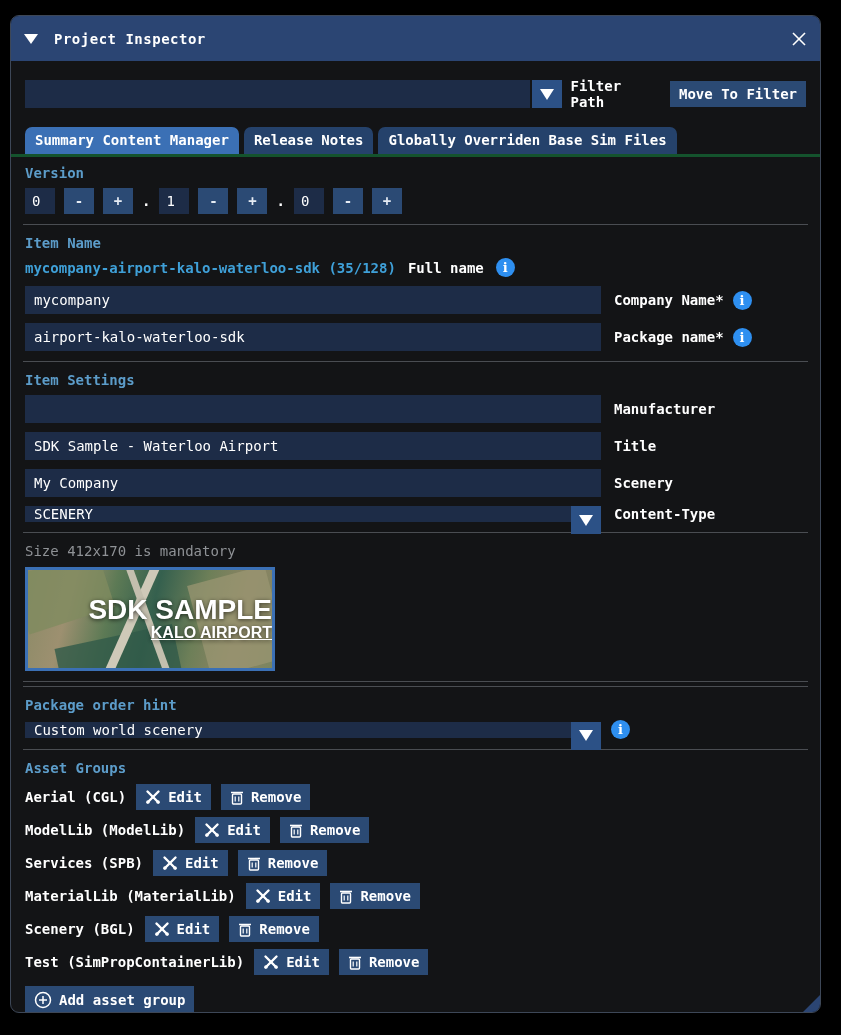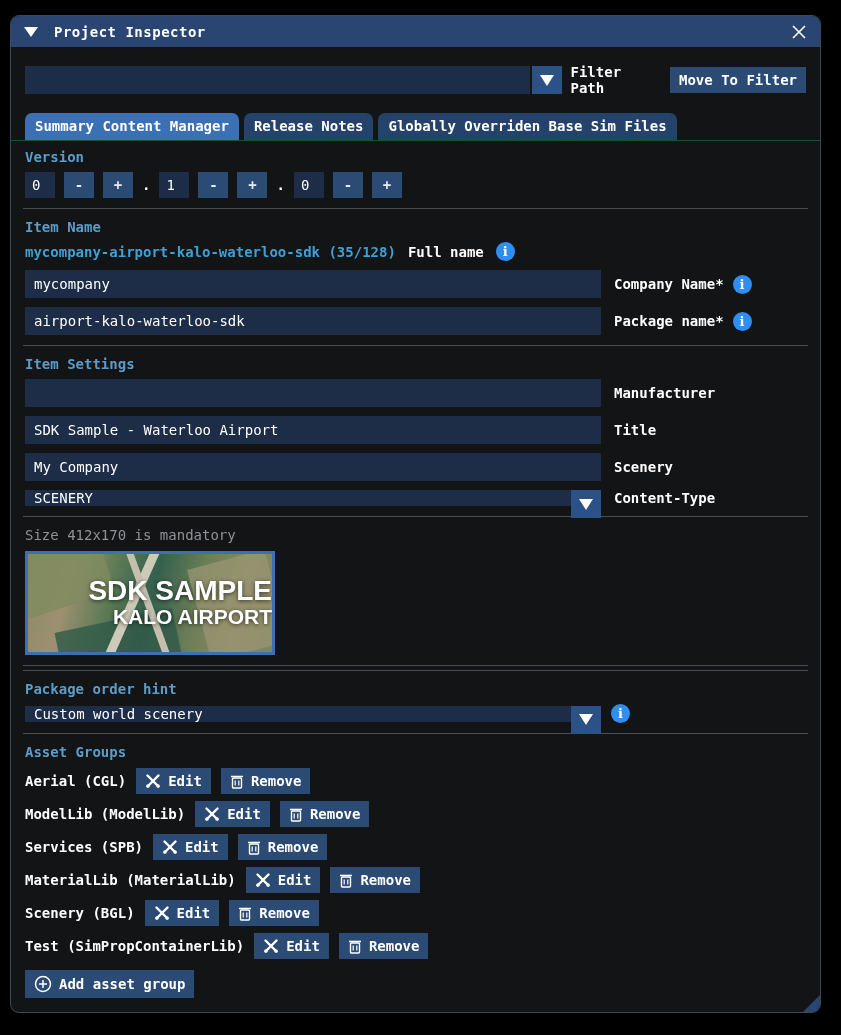--- a/index.html
+++ b/index.html
@@ -1,40 +1,40 @@
 <!DOCTYPE html>
 <html><head>
 <meta charset="utf-8">
 <style>
   * { box-sizing: border-box; margin: 0; padding: 0; }
   html,body { width: 841px; height: 1035px; background:#000; overflow:hidden;
     font-family:"DejaVu Sans Mono","Liberation Mono",monospace; }
   .window { position:absolute; left:10px; top:15px; width:811px; height:998px;
     background:#131416; border:1px solid #3d4757; border-radius:9px; overflow:hidden; }
-  .titlebar { height:31px; background:#2b4573; display:flex; align-items:center;
+  .titlebar { height:45px; background:#2b4573; display:flex; align-items:center;
     padding:4px 13px; color:#fff; }
   .tri-down { width:0; height:0; border-left:7px solid transparent; border-right:7px solid transparent;
     border-top:10px solid #fff; }
   .title-text { margin-left:16px; font-size:14px; font-weight:bold; letter-spacing:.5px; }
   .close-x { margin-left:auto; width:16px; height:16px; cursor:pointer; }
   .content { padding: 11px 14px 0 14px; }
 
   .filter-row { display:flex; align-items:center; height:44px; margin-bottom:11px; }
   .filter-input { width:512px; height:28px; background:#1d2c47; border:none; color:#fff;
     font-family:inherit; font-size:14px; padding:0 8px; }
   .dd-arrow-btn { width:30px; height:28px; background:#2c5186; display:flex; align-items:center;
     justify-content:center; cursor:pointer; flex:none; margin-left:2px; }
   .dd-arrow-btn .tri { width:0;height:0;border-left:7px solid transparent;border-right:7px solid transparent;
     border-top:11px solid #fff; }
   .filter-label { color:#fff; font-size:14px; font-weight:bold; margin:0 8px; }
   .btn { background:#2b4a74; color:#fff; border:none; font-family:inherit; font-size:14px;
     font-weight:bold; padding:5px 9px; display:inline-flex; align-items:center; gap:7px;
     cursor:pointer; white-space:nowrap; }
 
-  .tabs { display:flex; gap:5px; margin:0 -14px; padding:0 14px; border-bottom:1px solid #14532d; }
+  .tabs { display:flex; gap:5px; margin:0 -14px; padding:0 14px; border-bottom:3px solid #14532d; }
   .tab { background:#25426b; color:#fff; font-size:14px; font-weight:bold; padding:5px 10px 6px;
     border-radius:7px 7px 0 0; cursor:pointer; white-space:nowrap; }
   .tab.active { background:#3b70b5; }
 
   .section-label { color:#5c9cc9; font-size:14px; font-weight:bold; margin:8px 0 7px; }
   .sep { border:none; border-top:1px solid #4a4d52; margin:10px -2px; }
   .sep-double { height:6px; border-top:1px solid #4a4d52; border-bottom:1px solid #4a4d52; margin:10px -2px; }
 
   .stepper-row { display:flex; align-items:center; gap:9px; margin-bottom:2px; }
   .step-val { width:30px; height:26px; background:#1d2c47; color:#fff; font-size:14px;
@@ -71,21 +71,21 @@
     background:#315a49; transform:rotate(-12deg); opacity:.8; }
   .thumb .runway1 { position:absolute; left:96px; top:-12px; width:9px; height:140px;
     background:#cfc9b8; transform:rotate(24deg); }
   .thumb .runway2 { position:absolute; left:120px; top:-16px; width:7px; height:150px;
     background:#c4bfae; transform:rotate(-20deg); }
   .thumb .overlay { position:absolute; inset:0; display:flex; flex-direction:column;
     align-items:flex-end; justify-content:center; z-index:2; }
   .thumb .t1 { font-family:"Liberation Sans",sans-serif; font-weight:bold; color:#fff;
     font-size:28px; letter-spacing:0; line-height:1; text-shadow:0 1px 4px rgba(0,0,0,.65); }
   .thumb .t2 { font-family:"Liberation Sans",sans-serif; font-weight:bold; color:#fff;
-    font-size:21px; line-height:1.15; text-shadow:0 1px 4px rgba(0,0,0,.65); }
+    font-size:16px; line-height:1.15; text-shadow:0 1px 4px rgba(0,0,0,.65);text-decoration:underline; }
 
   .pkg-row { display:flex; align-items:center; gap:10px; }
 
   .asset-row { display:flex; align-items:center; gap:10px; margin-bottom:5px; height:28px; }
   .asset-name { color:#fff; font-size:14px; font-weight:bold; white-space:nowrap; }
   .icon-svg { display:block; }
 
   .add-row { margin:10px 0 0; }
 
   .resize-corner { position:absolute; right:0; bottom:0; width:0; height:0;

